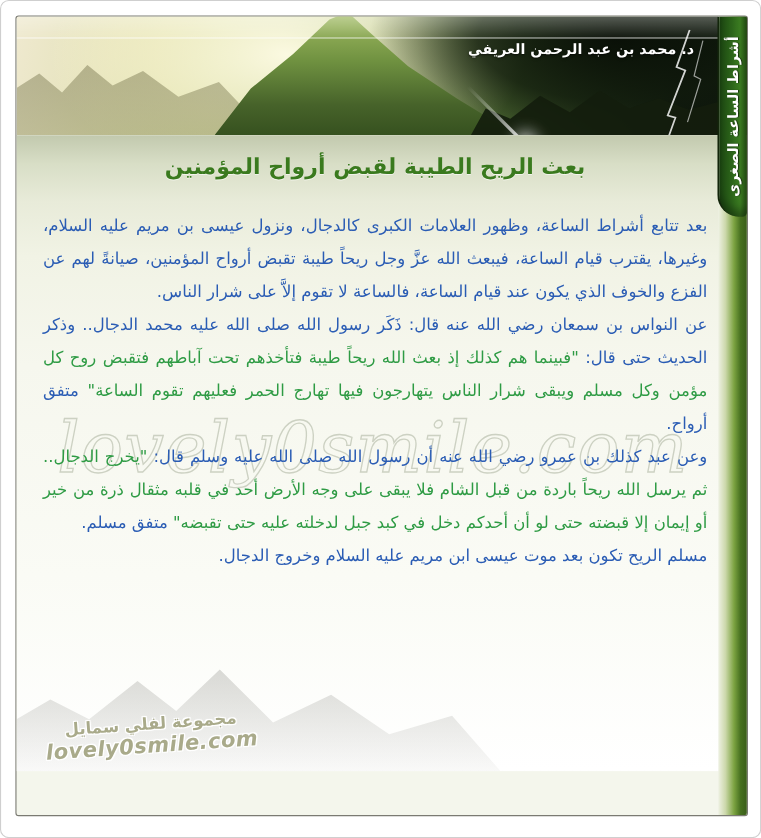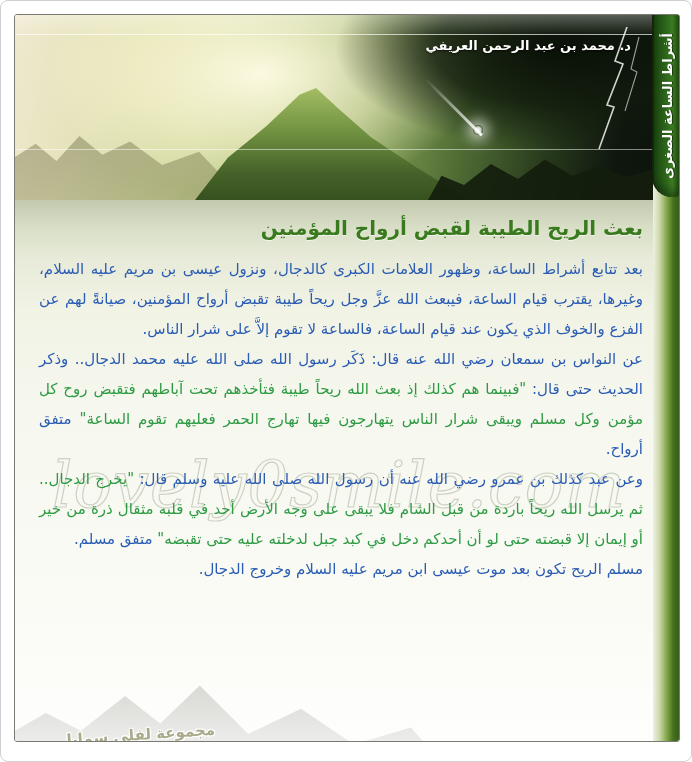--- a/index.html
+++ b/index.html
@@ -12,21 +12,21 @@
     position:relative; width:692px; height:762px;
     background:#fff; border:1px solid #cfcfcf; border-radius:8px;
     padding:13px 13px 21px 13px; overflow:hidden;
   }
   .inner {
     position:relative; width:666px; height:728px;
     border:1px solid #7a7a72; border-radius:3px; overflow:hidden;
     background:#f4f6ec;
   }
   
-  .header { position:relative; width:664px; height:185px; overflow:hidden; }
+  .header { position:relative; width:664px; height:108px; overflow:hidden; }
   .sky {
     position:absolute; inset:0;
     background:linear-gradient(102deg,#efe9cf 0%,#e3e2b8 14%,#cdd69c 28%,#a9bd74 42%,#7f9c52 55%,#4e6a33 68%,#27391c 80%,#0e160e 90%,#0d140b 100%);
   }
   .glow {
     position:absolute; inset:0;
     background:radial-gradient(ellipse 300px 170px at 37% 32%, rgba(255,252,230,.95) 0%, rgba(255,248,214,.55) 40%, rgba(255,255,255,0) 72%);
   }
   .storm {
     position:absolute; inset:0;
@@ -115,21 +115,21 @@
     color:rgba(0,0,0,0); -webkit-text-stroke:1.2px rgba(145,155,130,.42);
   }
   .gray-mtn {
     position:absolute; bottom:0; left:0; width:440px; height:105px; z-index:0;
     clip-path:polygon(0 55%,7% 38%,15% 55%,25% 22%,33% 48%,42% 12%,53% 58%,65% 34%,77% 68%,90% 52%,100% 100%,0 100%);
     background:linear-gradient(180deg,rgba(148,148,142,.38),rgba(205,205,200,.12));
   }
   .text-col { position:relative; z-index:2; padding:16px 36px 0 24px; }
   .heading {
     color:var(--heading-green,#3a7a1e); font-size:20px; font-weight:bold;
-    text-align:right; margin-bottom:14px;
+    text-align:center; margin-bottom:27px;
     text-shadow:0 1px 0 rgba(255,255,255,.6);
   }
   .text-col p {
     font-size:15px; font-weight:normal; line-height:30px;
     text-align:justify; color:var(--body-blue,#2a5cb4);
   }
   .t-blue { color:var(--body-blue,#2a5cb4); }
   .t-green { color:var(--quote-green,#2e9b44); }
   .logo {
     position:absolute; bottom:12px; left:26px; z-index:3;

